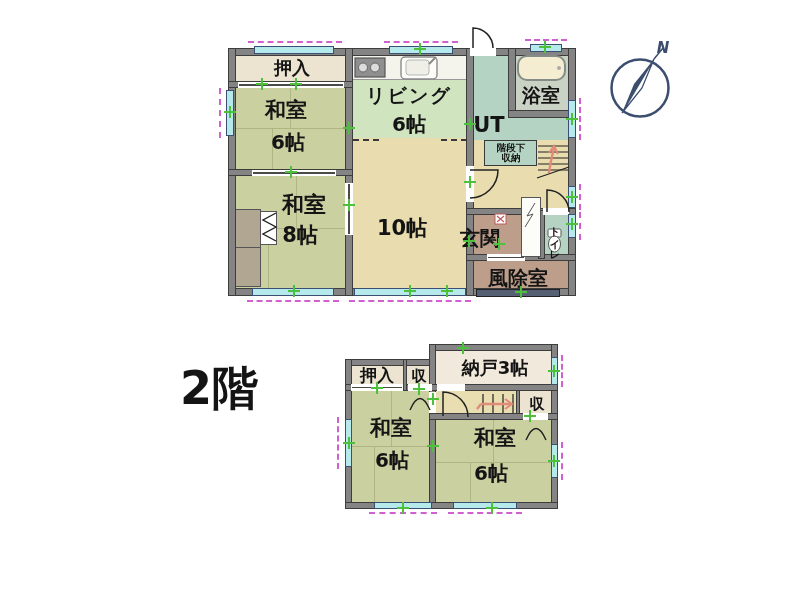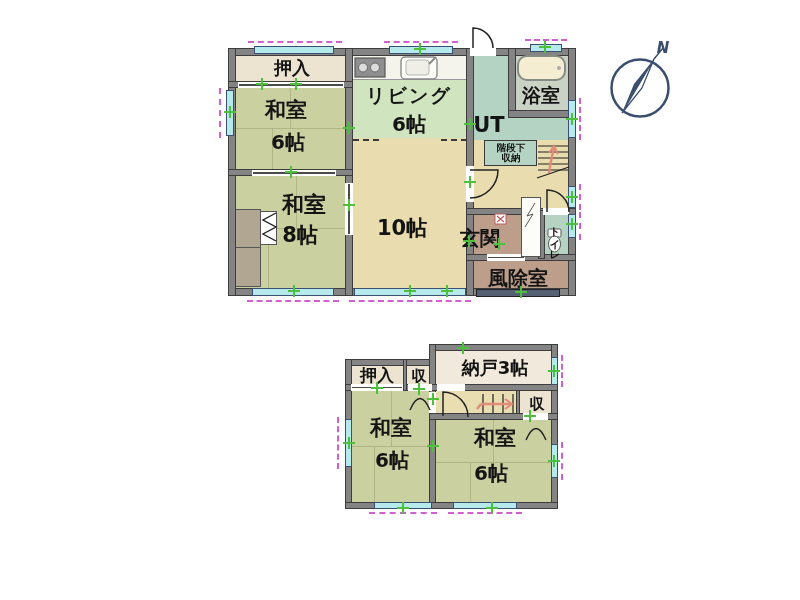--- a/index.html
+++ b/index.html
@@ -219,20 +219,21 @@
   <div class="lbl" style="left:409px;top:124px;font-size:20px;">6帖</div>
   <div class="lbl" style="left:402px;top:228px;font-size:21px;">10帖</div>
   <div class="lbl" style="left:489px;top:125px;font-size:21px;">UT</div>
   <div class="lbl" style="left:541px;top:95px;font-size:19px;">浴室</div>
   <div class="lbl" style="left:511px;top:148px;font-size:9.5px;">階段下</div>
   <div class="lbl" style="left:511px;top:158px;font-size:9.5px;">収納</div>
   <div class="lbl" style="left:480px;top:238px;font-size:20px;">玄関</div>
   <div class="vlbl" style="left:555px;top:237px;font-size:10.5px;">トイレ</div>
   <div class="lbl" style="left:518px;top:278px;font-size:20px;">風除室</div>
 
+  <div class="lbl" style="left:219px;top:388px;font-size:46px;">2階</div>
   <div class="lbl" style="left:377px;top:375px;font-size:17px;">押入</div>
   <div class="lbl" style="left:419px;top:376px;font-size:15px;">収</div>
   <div class="lbl" style="left:495px;top:368px;font-size:18px;">納戸3帖</div>
   <div class="lbl" style="left:537px;top:404px;font-size:15px;">収</div>
   <div class="lbl" style="left:391px;top:428px;font-size:21px;">和室</div>
   <div class="lbl" style="left:392px;top:460px;font-size:20px;">6帖</div>
   <div class="lbl" style="left:495px;top:438px;font-size:21px;">和室</div>
   <div class="lbl" style="left:491px;top:473px;font-size:20px;">6帖</div>
 
 

